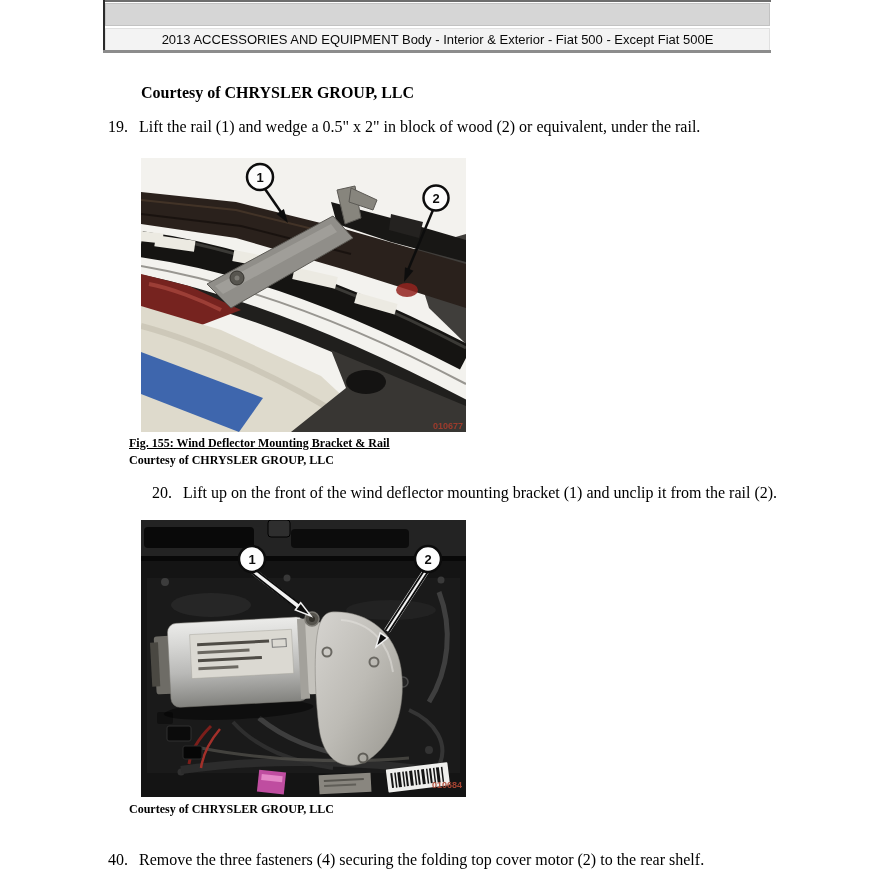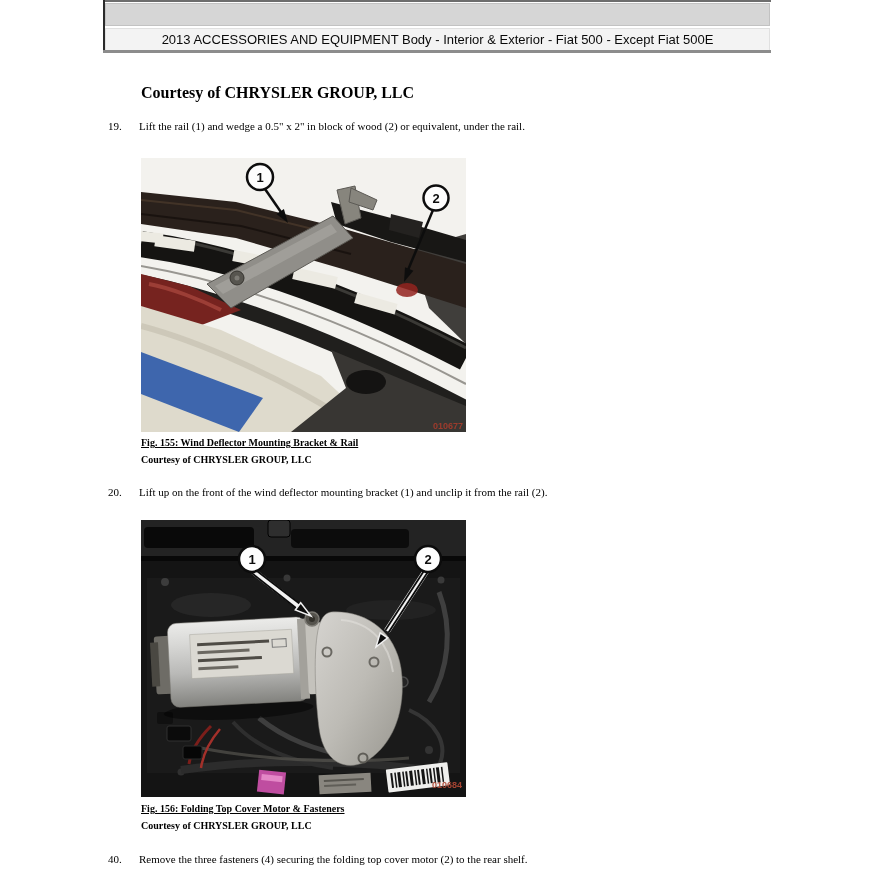--- a/index.html
+++ b/index.html
@@ -11,29 +11,29 @@
   .header-frame{position:absolute;left:103px;top:0;width:668px;height:53px;}
   .hf-topline{position:absolute;left:0;top:0;width:100%;height:2px;background:#6e6e6e;}
   .hf-leftline{position:absolute;left:0;top:0;width:2px;height:51px;background:#2a2a2a;}
   .hf-strip1{position:absolute;left:2px;top:3px;right:1px;height:21px;background:#d6d6d6;border:1px solid #c2c2c2;}
   .hf-strip2{position:absolute;left:2px;top:28px;right:1px;height:21px;background:#f3f3f3;border:1px solid #e0e0e0;
     display:flex;align-items:center;justify-content:center;
     font-family:"Liberation Sans", sans-serif;font-size:13px;color:#0a0a0a;white-space:nowrap;}
   .hf-bottomline{position:absolute;left:0;top:50px;width:100%;height:3px;background:#8c8c8c;}
   
   .courtesy-top{position:absolute;left:141px;top:84px;font-size:16px;font-weight:bold;}
-  .step{position:absolute;left:108px;width:662px;font-size:11px;line-height:17px;}
+  .step{position:absolute;left:108px;width:662px;font-size:16px;line-height:17px;}
   .step-num{display:inline-block;width:31px;}
   .step-19{top:118px;}
-  .step-20{top:484px;}
+  .step-20{top:484px;margin-left:44px;}
   .step-21{top:851px;}
   .figure{position:absolute;left:141px;}
   .figure-155{top:158px;width:325px;height:274px;}
   .figure-156{top:520px;width:325px;height:277px;}
-  .fig-caption{position:absolute;left:141px;font-size:10px;font-weight:bold;line-height:16.5px;}
+  .fig-caption{position:absolute;left:129px;font-size:12px;font-weight:bold;line-height:16.5px;}
   .cap-155{top:435px;}
   .cap-156{top:801px;}
   .cap-title{text-decoration:underline;}
   svg{display:block;}
 </style>
 </head>
 <body>
 
 <div class="header-frame">
   <div class="hf-topline"></div>
@@ -263,19 +263,18 @@
     <line x1="283.5" y1="50" x2="244.5" y2="110" stroke="#0c0c0c" stroke-width="1.8"></line>
     <line x1="286.5" y1="52.5" x2="247.5" y2="112.5" stroke="#0c0c0c" stroke-width="1.8"></line>
     <polygon points="235,127 239.2,112.9 246.6,117.9" fill="#0c0c0c" stroke="#f2f2f2" stroke-width="1.5"></polygon>
     <circle cx="287" cy="39" r="13" fill="#fdfdfd" stroke="#0c0c0c" stroke-width="2.5"></circle>
     <text x="287" y="44" text-anchor="middle" font-family="Liberation Sans, sans-serif" font-size="13" font-weight="bold" fill="#0c0c0c">2</text>
   </g>
 </svg>
 </div>
 
 <div class="fig-caption cap-156">
-  <div class="cap-title">Fig. 156: Folding Top Cover Motor &amp; Fasteners</div>
   <div>Courtesy of CHRYSLER GROUP, LLC</div>
 </div>
 
 <div class="step step-21">
   <span class="step-num">40.</span><span>Remove the three fasteners (4) securing the folding top cover motor (2) to the rear shelf.</span>
 </div>
 
 </body></html>

